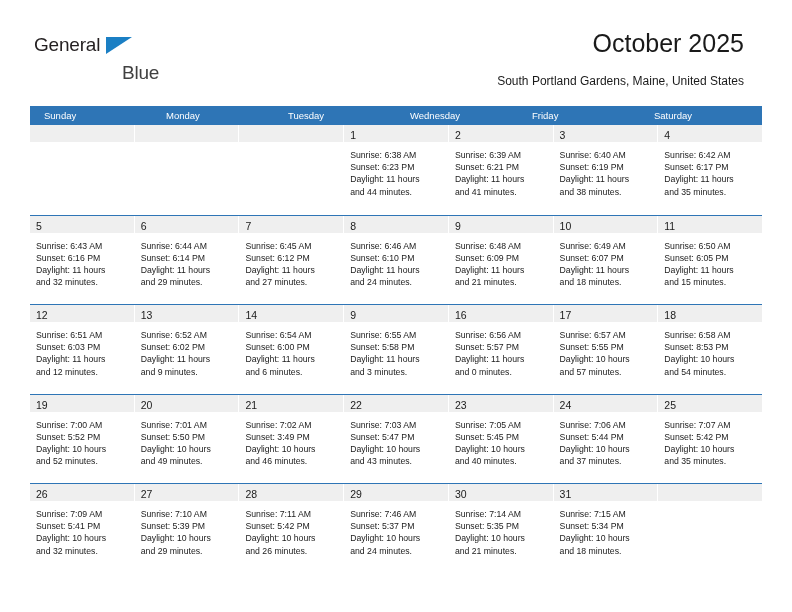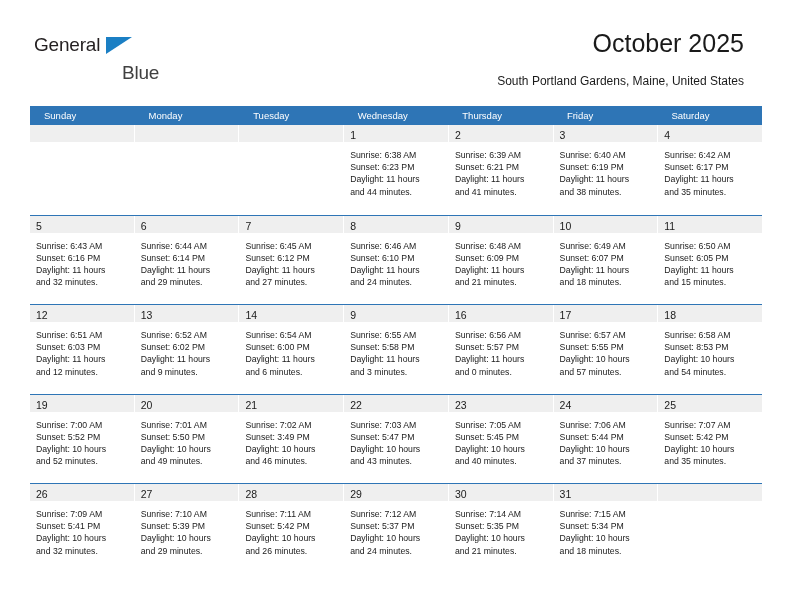--- a/index.html
+++ b/index.html
@@ -167,21 +167,20 @@
     </div>
 
   </div>
 
   <div class="calendar">
     <div class="dow-row" id="dow-row">
         <div class="dow-cell">Sunday</div>
         <div class="dow-cell">Monday</div>
         <div class="dow-cell">Tuesday</div>
         <div class="dow-cell">Wednesday</div>
-        <div class="dow-cell">Thursday</div>
         <div class="dow-cell">Friday</div>
         <div class="dow-cell">Saturday</div>
       </div>
     <div id="weeks-container">
         <div class="week-row first">
           <div class="day-cell empty">
             <div class="day-num-band"><span class="day-num"></span></div>
             <div class="day-body"></div>
           </div>
           <div class="day-cell empty">
@@ -448,21 +447,21 @@
             <div class="day-body">
               <div class="day-line">Sunrise: 7:11 AM</div>
               <div class="day-line">Sunset: 5:42 PM</div>
               <div class="day-line">Daylight: 10 hours</div>
               <div class="day-line">and 26 minutes.</div>
             </div>
           </div>
           <div class="day-cell">
             <div class="day-num-band"><span class="day-num">29</span></div>
             <div class="day-body">
-              <div class="day-line">Sunrise: 7:12 AM</div>
+              <div class="day-line">Sunrise: 7:46 AM</div>
               <div class="day-line">Sunset: 5:37 PM</div>
               <div class="day-line">Daylight: 10 hours</div>
               <div class="day-line">and 24 minutes.</div>
             </div>
           </div>
           <div class="day-cell">
             <div class="day-num-band"><span class="day-num">30</span></div>
             <div class="day-body">
               <div class="day-line">Sunrise: 7:14 AM</div>
               <div class="day-line">Sunset: 5:35 PM</div>

